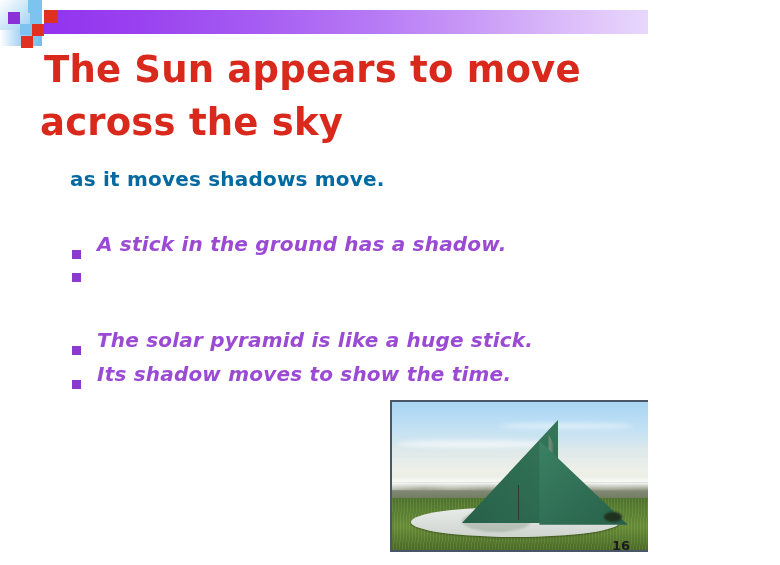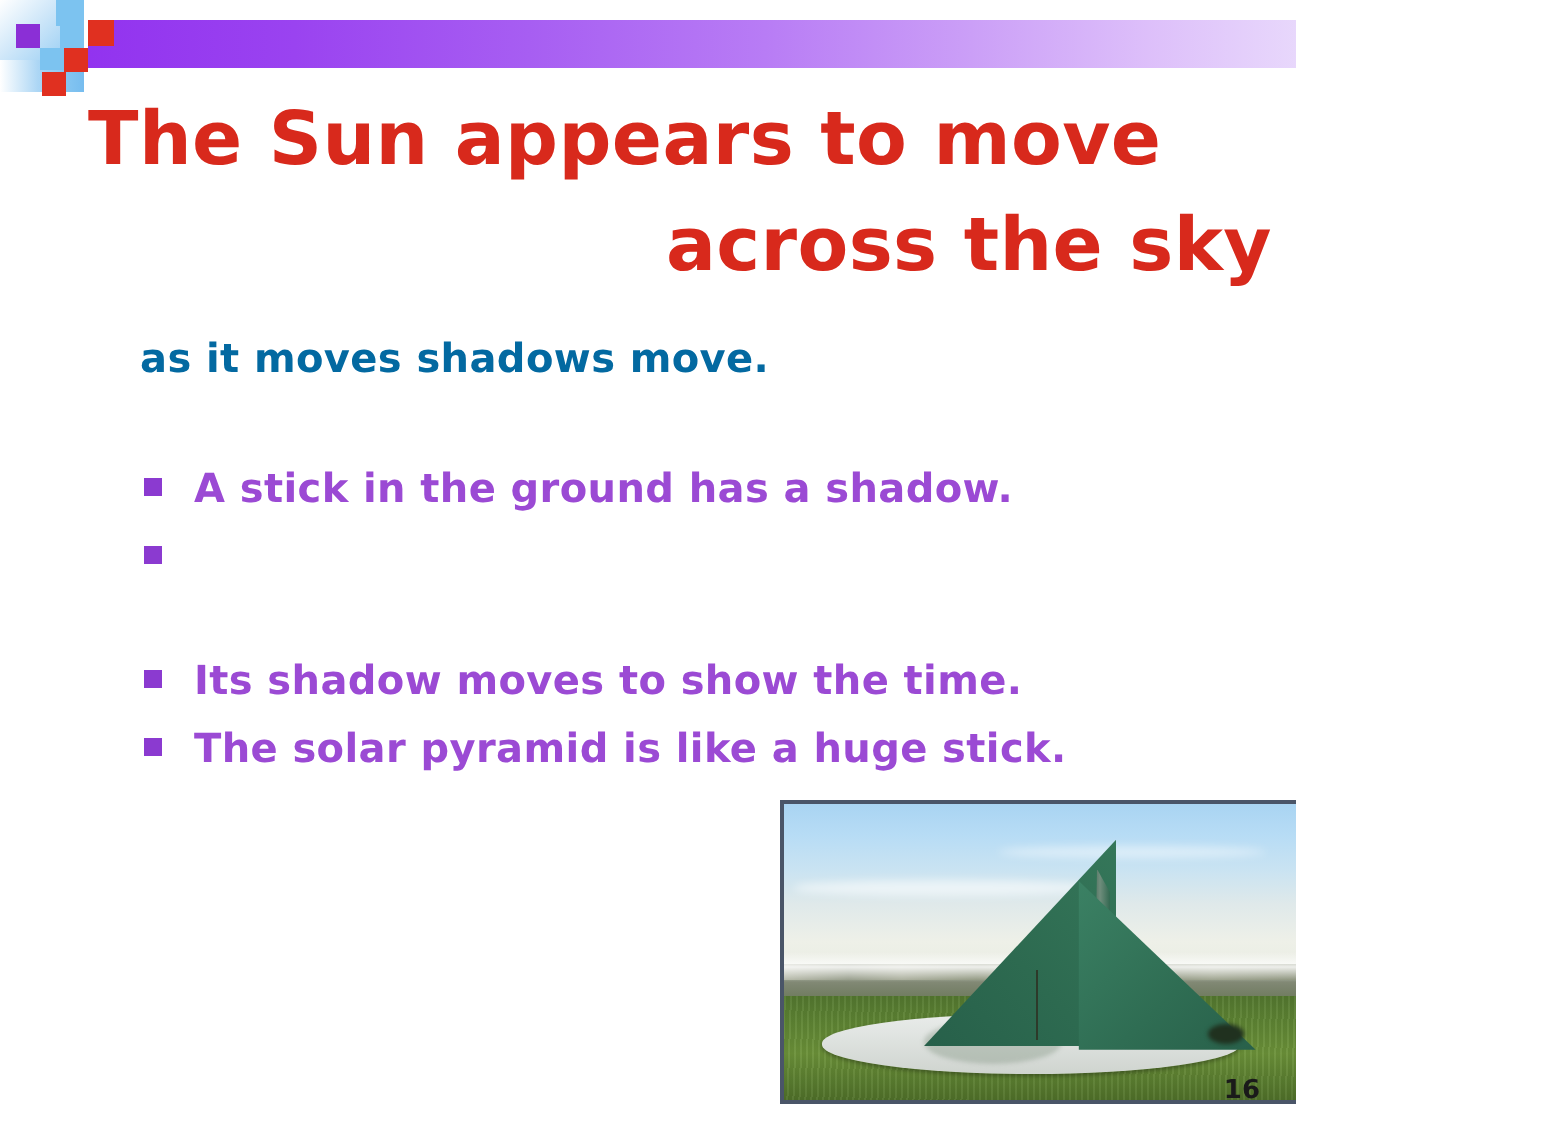--- a/index.html
+++ b/index.html
@@ -86,21 +86,21 @@
     top: 44px;
     width: 700px;
     color: #d8291c;
     font-family: "DejaVu Sans", sans-serif;
     font-weight: bold;
     font-size: 37px;
     line-height: 1.42;
     letter-spacing: 0.2px;
   }
   .title-line-1 { display: block; text-align: left; padding-left: 4px; }
-  .title-line-2 { display: block; text-align: right; padding-right: 104px; }
+  .title-line-2 { display: block; text-align: left; padding-right: 104px; }
 
   
   .lead {
     position: absolute;
     left: 70px;
     top: 167px;
     color: #0369a1;
     font-family: "DejaVu Sans", sans-serif;
     font-weight: bold;
     font-size: 20px;
@@ -110,22 +110,23 @@
   .bullets {
     position: absolute;
     left: 72px;
     list-style: none;
   }
   .bullets.group-1 { top: 230px; }
   .bullets.group-2 { top: 326px; }
 
   .bullet-item {
     display: flex;
-    align-items: flex-start;
+    align-items: flex-end;
     margin-bottom: 5px;
+    font-style: italic;
   }
 
   .bullet-marker {
     width: 9px;
     height: 9px;
     background: #8b3ad0;
     margin-top: 9px;
     margin-right: 16px;
     flex: 0 0 auto;
   }
@@ -340,25 +341,25 @@
       <span class="bullet-text">A stick in the ground has a shadow.</span>
     </li>
     <li class="bullet-item">
       <span class="bullet-marker"></span>
     </li>
   </ul>
 
   <ul class="bullets group-2">
     <li class="bullet-item">
       <span class="bullet-marker"></span>
-      <span class="bullet-text">Its shadow moves to show the time.</span>
+      <span class="bullet-text">The solar pyramid is like a huge stick.</span>
     </li>
     <li class="bullet-item">
       <span class="bullet-marker"></span>
-      <span class="bullet-text">The solar pyramid is like a huge stick.</span>
+      <span class="bullet-text">Its shadow moves to show the time.</span>
     </li>
   </ul>
 
   <div class="photo-frame" title="Solar pyramid sundial sculpture with green triangular sails on a white circular plaza in a grassy field under a blue sky">
     <div class="photo">
       <div class="sky"></div>
       <div class="cloud-a"></div>
       <div class="cloud-b"></div>
       <div class="far-hills"></div>
       <div class="haze"></div>

